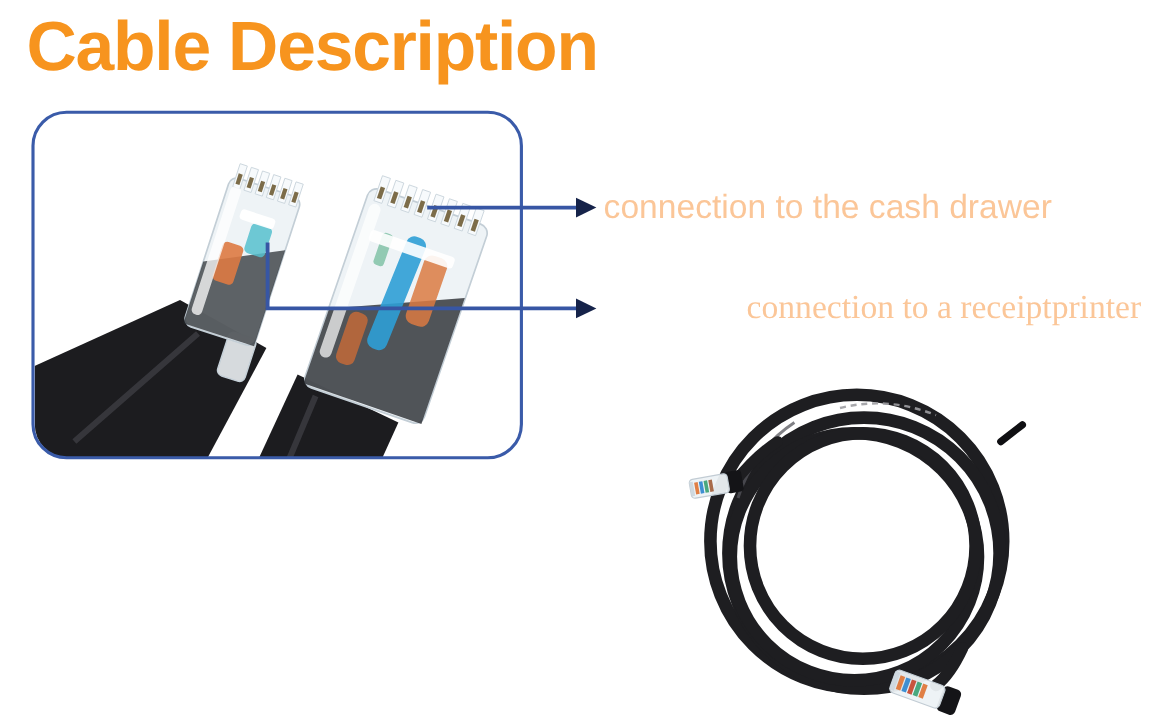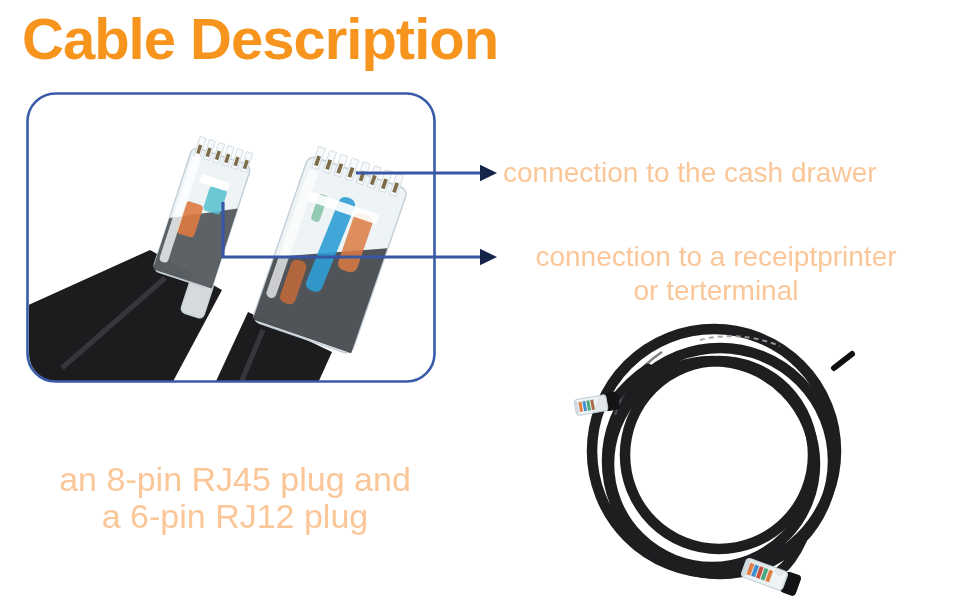--- a/index.html
+++ b/index.html
@@ -14,21 +14,21 @@
   .title{
     position:absolute; left:22px; top:5px; margin:0;
     font-size:58px; line-height:68px; font-weight:700;
     letter-spacing:-1px; color:#F7941E; white-space:nowrap;
   }
   .label{
     position:absolute; color:#FBC698;
     font-size:28px; line-height:34px; font-weight:400;
   }
   .label1{ left:503px; top:156px; white-space:nowrap; }
-  .label2{ left:481px; top:240px; width:470px; text-align:center; }
+  .label2{ left:481px; top:240px; width:470px; text-align:right;font-family:Liberation Serif, serif; }
   .caption{
     position:absolute; left:30px; top:461px; width:410px;
     text-align:center; color:#FBC698; font-size:34px; line-height:37px;
   }
 </style>
 </head>
 <body>
 
 <div class="page">
 
@@ -144,21 +144,16 @@
       </g>
     </g>
   </svg>
 
   <h1 class="title">Cable Description</h1>
 
   <div class="label label1">connection to the cash drawer</div>
 
   <div class="label label2">
     <div>connection to a receiptprinter</div>
-    <div>or terterminal</div>
   </div>
 
-  <div class="caption">
-    <div>an 8-pin RJ45 plug and</div>
-    <div>a 6-pin RJ12 plug</div>
-  </div>
 
 </div>
 
 </body></html>

